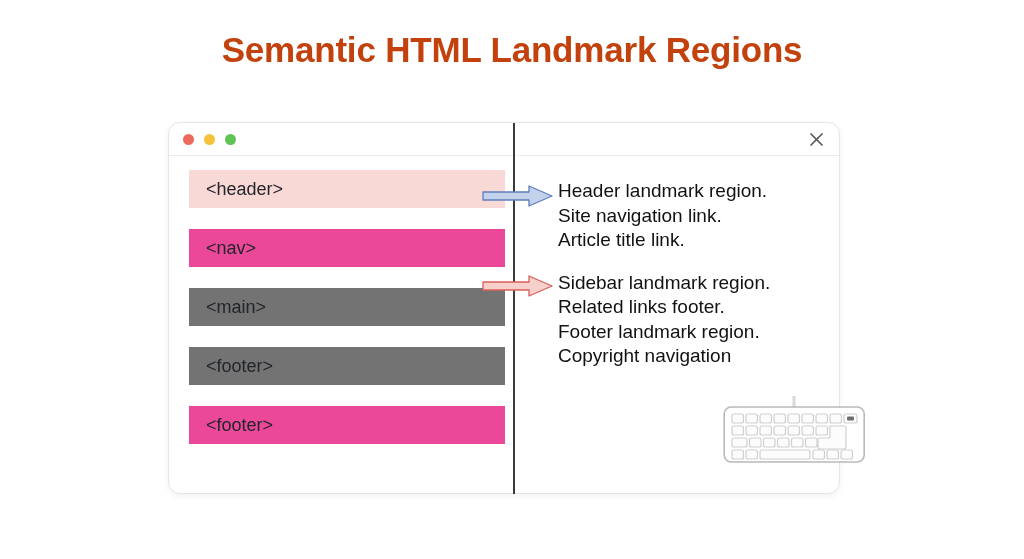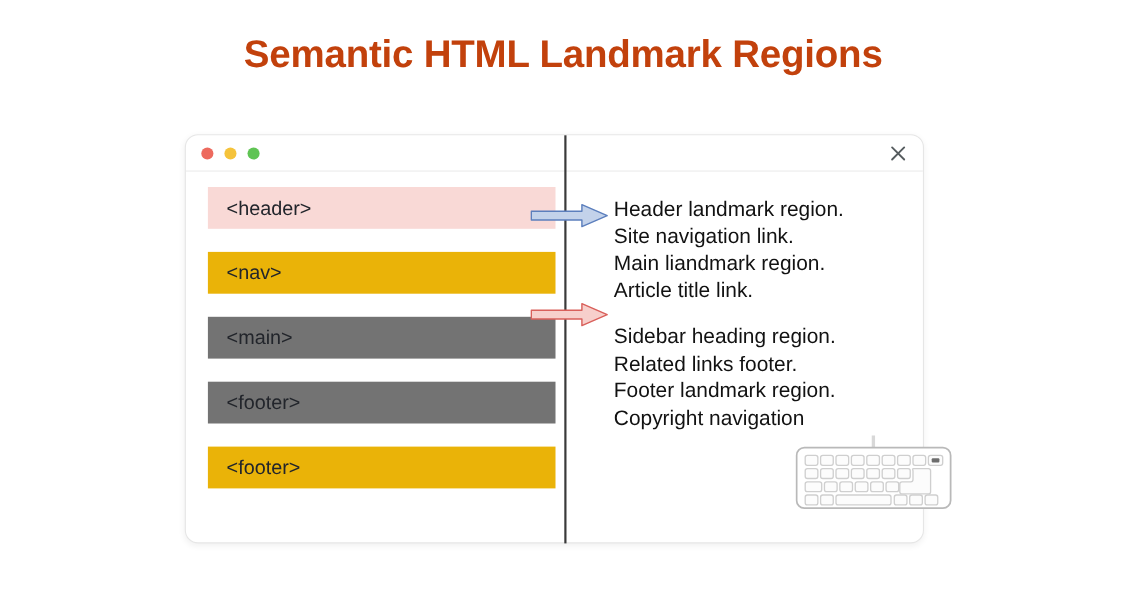--- a/index.html
+++ b/index.html
@@ -102,21 +102,21 @@
     height: 38px;
     margin-bottom: 21px;
     display: flex;
     align-items: center;
     padding-left: 17px;
     box-sizing: border-box;
     font-size: 18px;
     color: #22252b;
   }
   .tone-pink     { background: #f9d9d6; }
-  .tone-lavender { background: #eab308; }
+  .tone-lavender { background: #ec4899; }
   .tone-gray     { background: #737373; }
 
   
   .notes {
     position: absolute;
     left: 389px;
     top: 40px;
     width: 270px;
     margin-top: 16px;
   }
@@ -198,25 +198,24 @@
   <div class="arrow arrow-red">
     <svg width="72" height="26" viewBox="0 0 72 26" aria-hidden="true">
       <path d="M1 9 L47 9 L47 3 L70 13 L47 23 L47 17 L1 17 Z" fill="#f7cfcb" stroke="#d9605b" stroke-width="1.3" stroke-linejoin="round"></path>
     </svg>
   </div>
 
   <div class="notes">
     <div class="notes-group">
       <div class="note-line">Header landmark region.</div>
       <div class="note-line">Site navigation link.</div>
-      <div class="note-line">Main liandmark region.</div>
       <div class="note-line">Article title link.</div>
     </div>
     <div class="notes-group">
-      <div class="note-line">Sidebar heading region.</div>
+      <div class="note-line">Sidebar landmark region.</div>
       <div class="note-line">Related links footer.</div>
       <div class="note-line">Footer landmark region.</div>
       <div class="note-line">Copyright navigation</div>
     </div>
   </div>
 
 </div>
 
 <div class="keyboard-wrap">
   <svg width="143" height="68" viewBox="0 0 143 68" aria-hidden="true">

